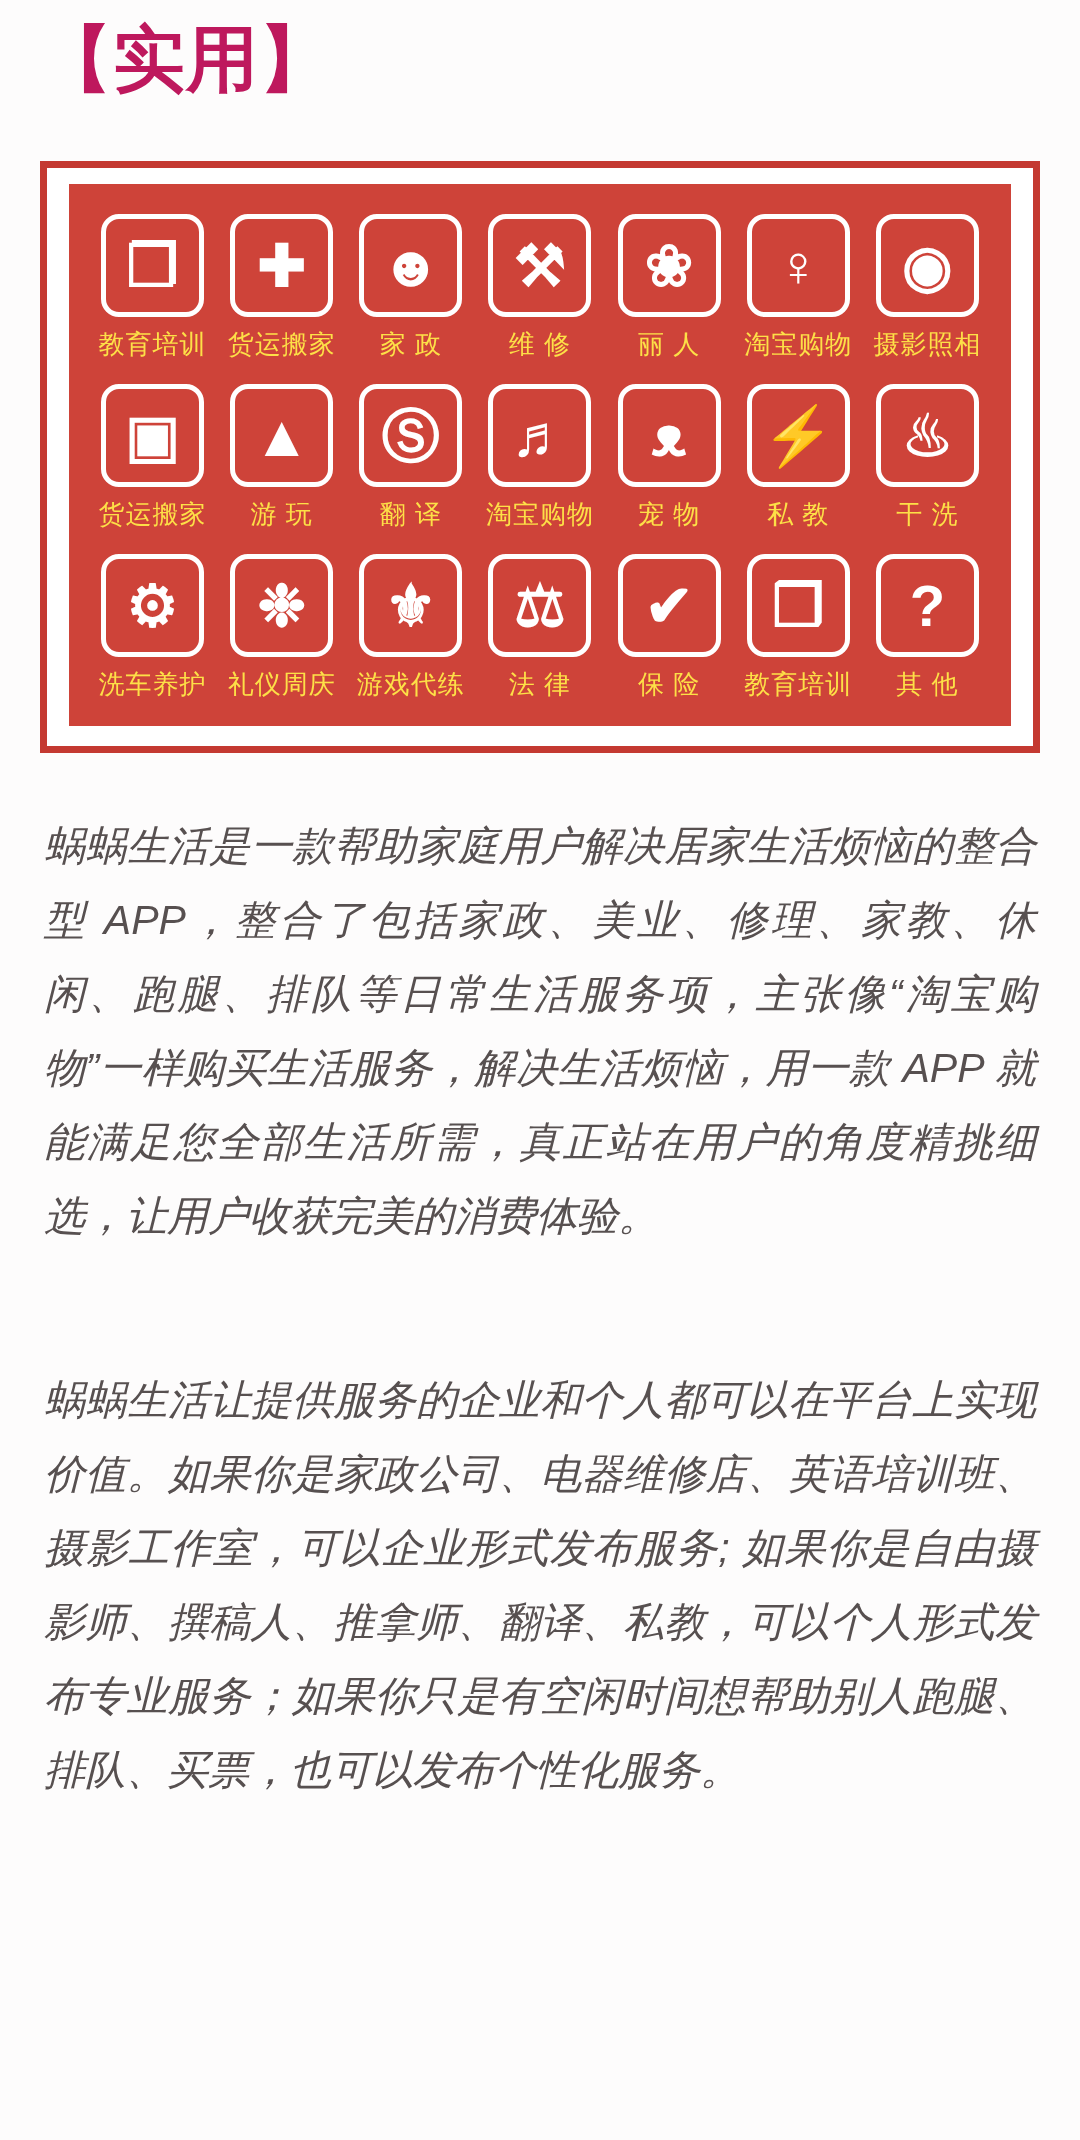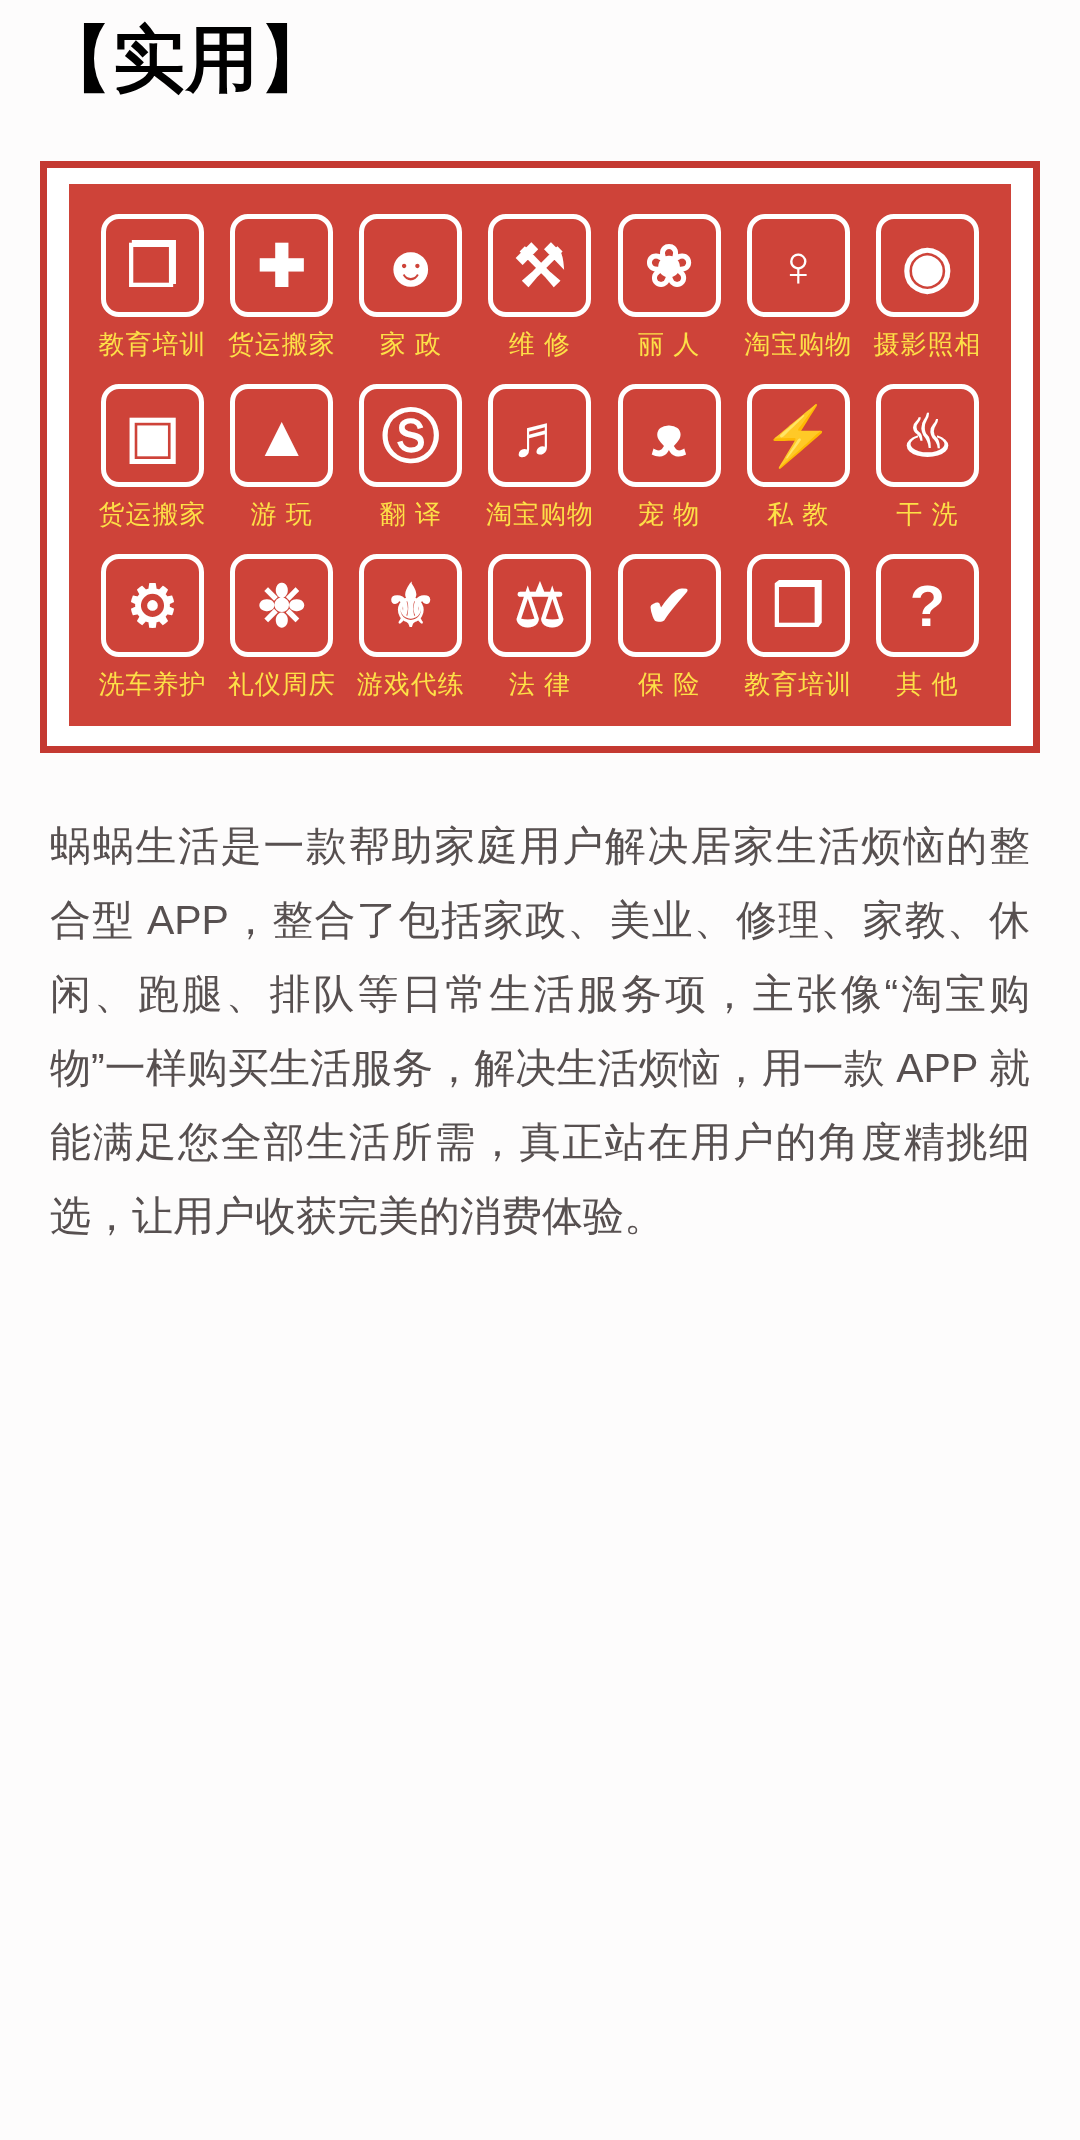--- a/index.html
+++ b/index.html
@@ -6,21 +6,21 @@
   body{
     width:1080px;height:2140px;
     background:#fdfcfc;
     font-family:"Liberation Sans", sans-serif;
     overflow:hidden;
   }
   .page-title{
     margin:20px 0 0 40px;
     font-size:72px;
     font-weight:900;
-    color:#000000;
+    color:#be185d;
     letter-spacing:1px;
     line-height:1.1;
   }
   .promo-board{
     margin:62px 40px 0 40px;
     border:7px solid #c43931;
     background:#ffffff;
     padding:16px 22px 20px 22px;
     box-sizing:border-box;
   }
@@ -59,21 +59,21 @@
     white-space:nowrap;
     letter-spacing:1px;
   }
   .article{
     margin:0 40px;
     color:#575050;
     font-size:41px;
     line-height:74px;
     text-align:justify;
   }
-  .article p{margin:10px;}
+  .article p{margin:4px;font-style:italic;}
   .article p.para{margin-top:56px;}
   .article p.para + p.para{margin-top:110px;}
 </style>
 </head>
 <body>
 
 <h1 class="page-title">【实用】</h1>
 
 <div class="promo-board">
   <div class="promo-inner">
@@ -223,13 +223,14 @@
           <span class="tile-icon">?</span>
         </div>
       <div class="tile-label">其 他</div>
     </div>
 
   </div>
 </div>
 
 <div class="article">
   <p class="para">蜗蜗生活是一款帮助家庭用户解决居家生活烦恼的整合型 APP，整合了包括家政、美业、修理、家教、休闲、跑腿、排队等日常生活服务项，主张像“淘宝购物”一样购买生活服务，解决生活烦恼，用一款 APP 就能满足您全部生活所需，真正站在用户的角度精挑细选，让用户收获完美的消费体验。</p>
+  <p class="para">蜗蜗生活让提供服务的企业和个人都可以在平台上实现价值。如果你是家政公司、电器维修店、英语培训班、摄影工作室，可以企业形式发布服务; 如果你是自由摄影师、撰稿人、推拿师、翻译、私教，可以个人形式发布专业服务；如果你只是有空闲时间想帮助别人跑腿、排队、买票，也可以发布个性化服务。</p>
 </div>
 
 </body></html>

